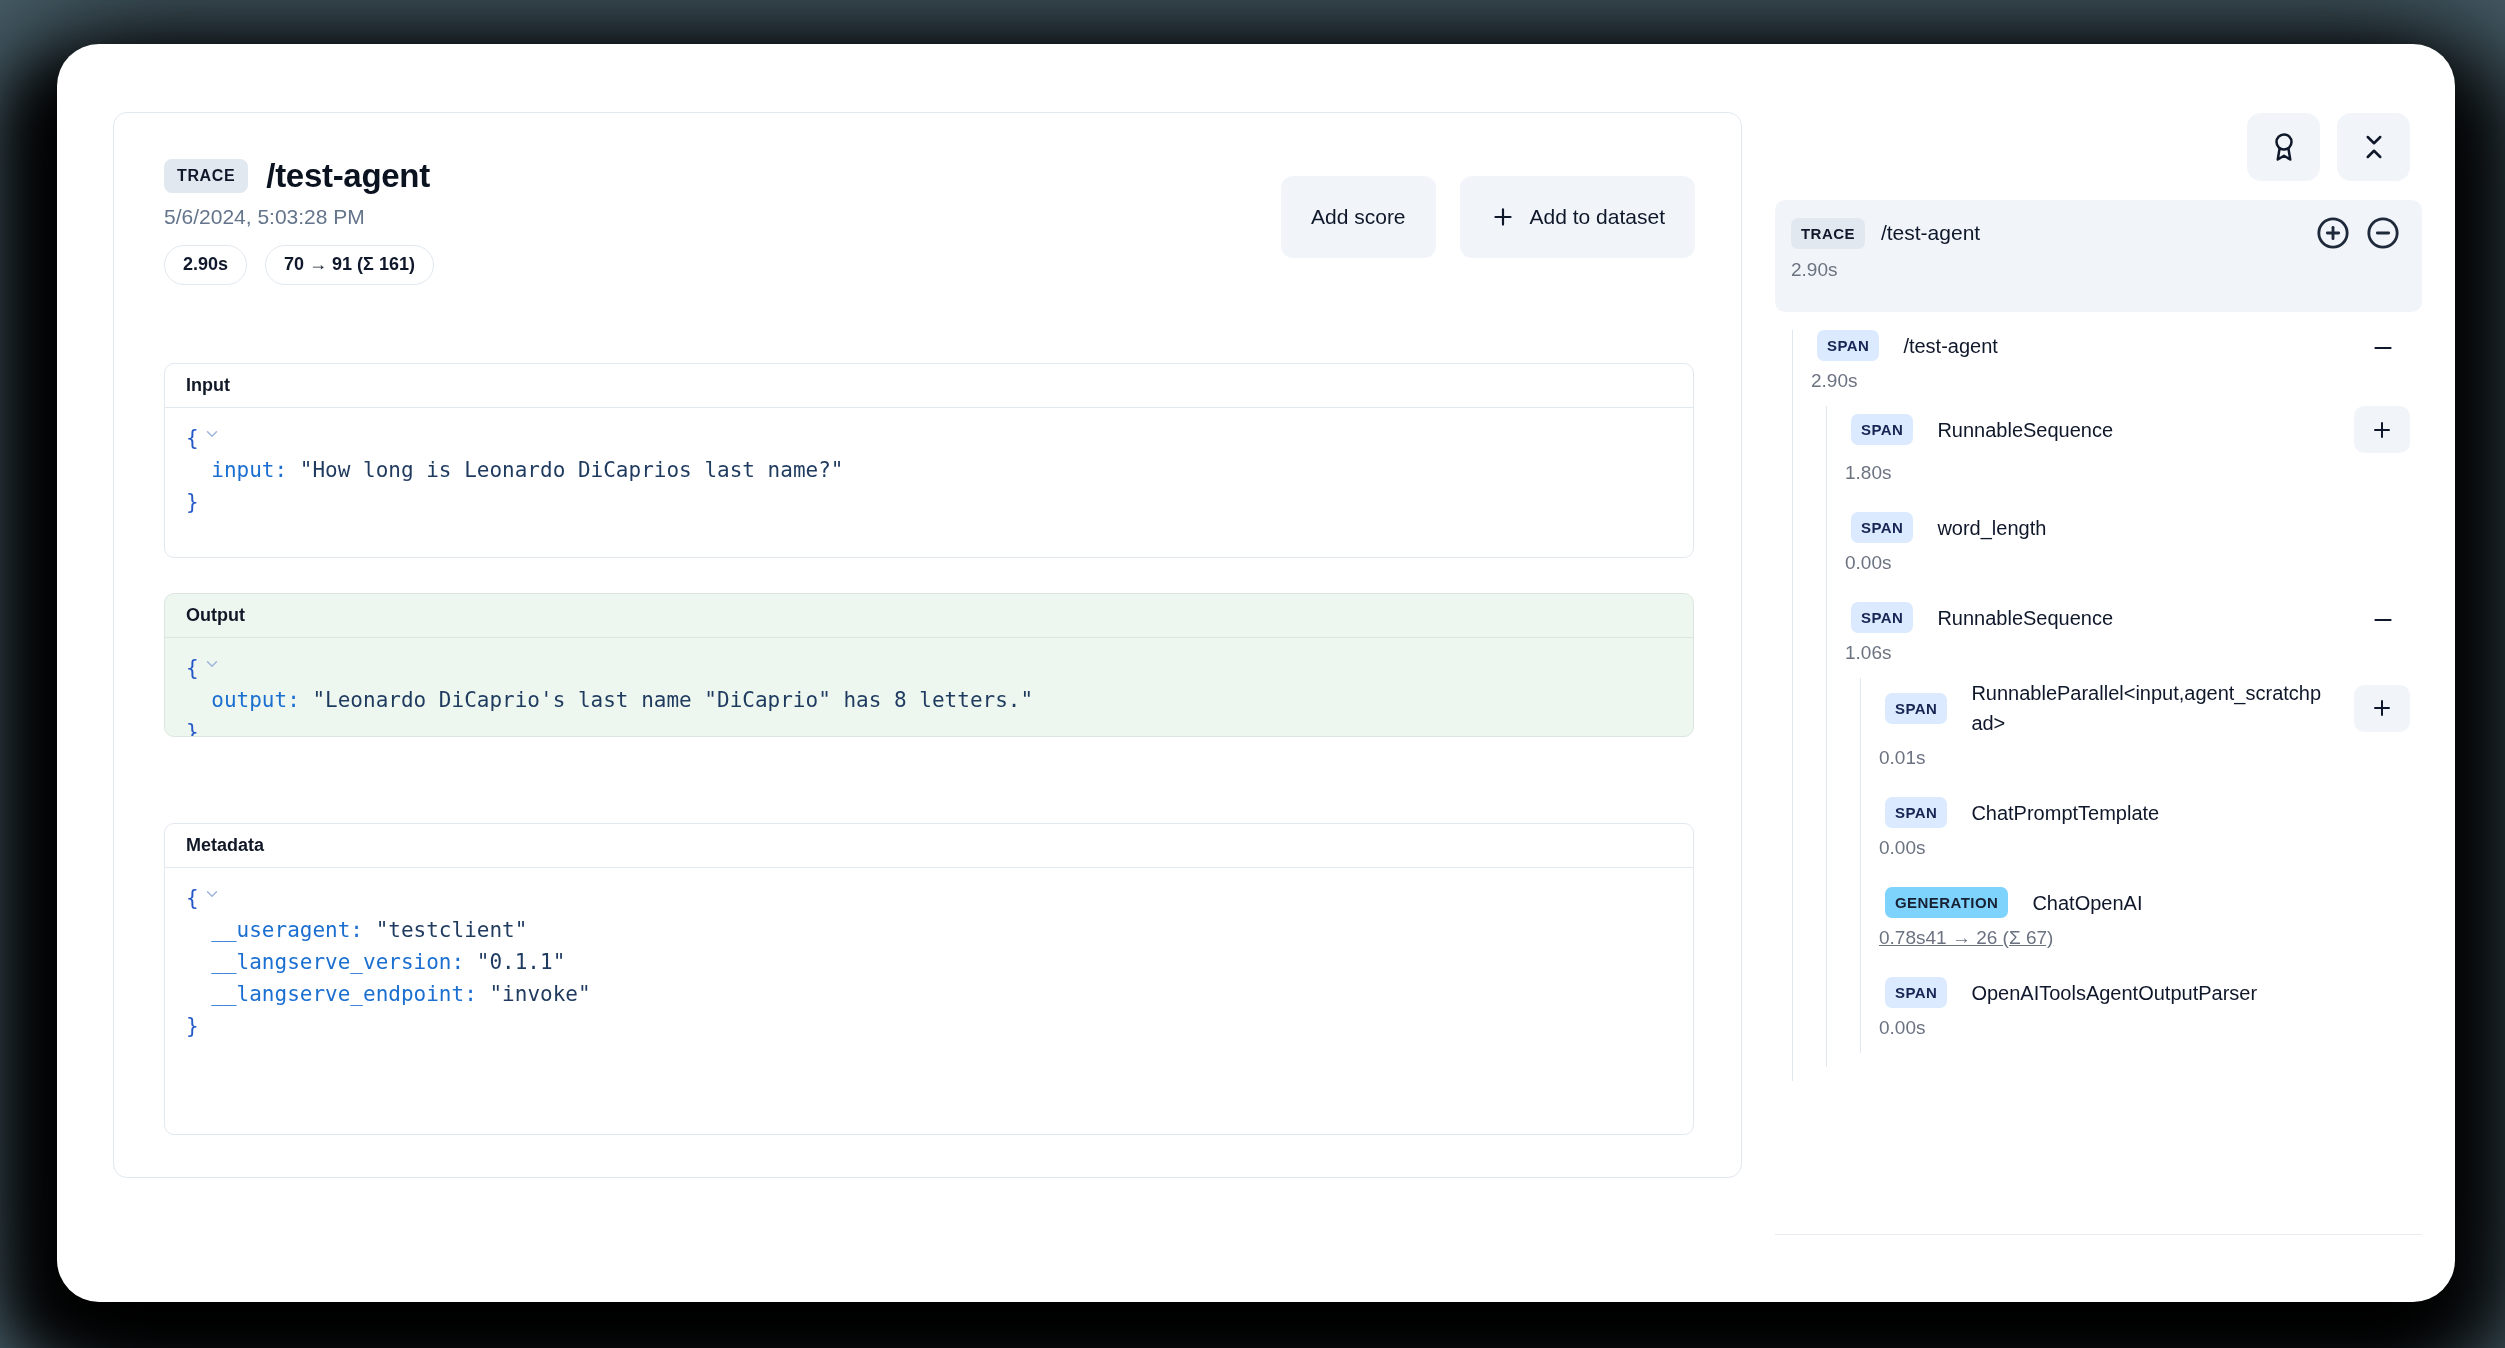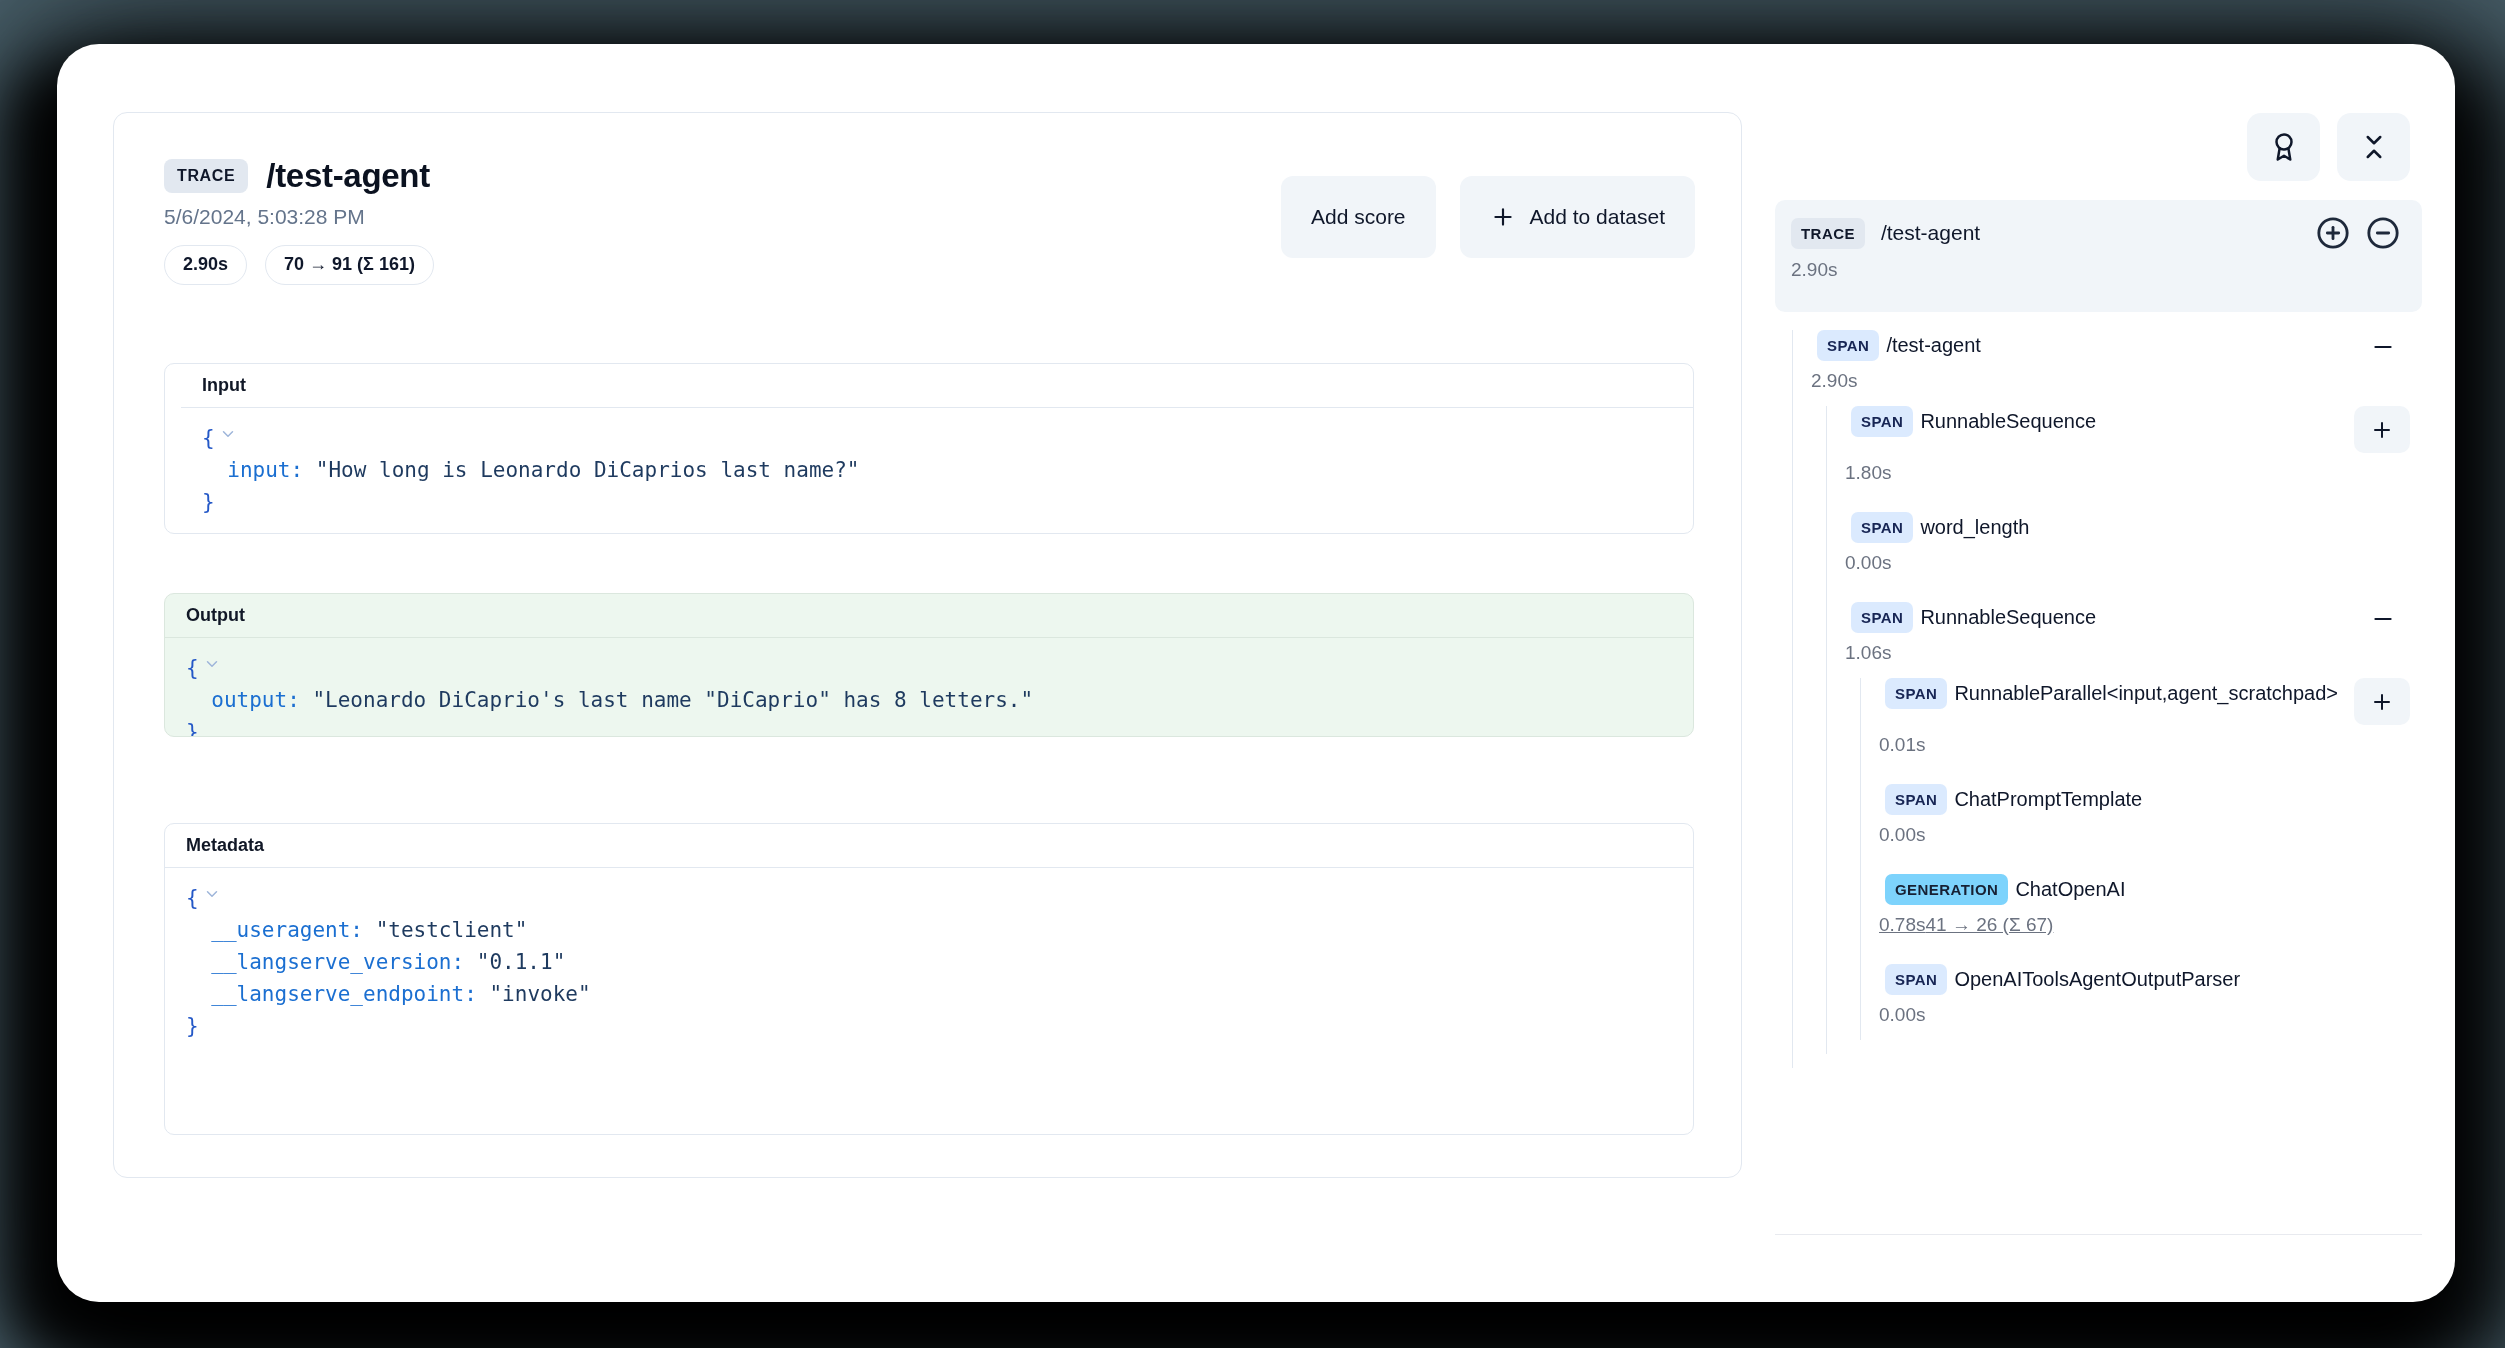--- a/index.html
+++ b/index.html
@@ -44,21 +44,21 @@
     cursor:pointer;
   }
   .icon{display:inline-flex;align-items:center;justify-content:center;}
   .icon svg{stroke:#0f172a;fill:none;stroke-width:2;stroke-linecap:round;stroke-linejoin:round;}
 
   
   .panel{
     position:absolute;left:50px;right:47px;box-sizing:border-box;
     border:1px solid #e2e8f0;border-radius:10px;background:#fff;overflow:hidden;
   }
-  .panel-input{top:250px;height:171px;padding-left:16px;}
+  .panel-input{top:250px;height:195px;}
   .panel-output{top:480px;height:144px;background:#edf7ef;border-color:#dbe7de;}
   .panel-metadata{top:710px;height:312px;}
   .panel-header{
     padding:11px 21px;font-size:18px;font-weight:700;color:#111827;
     border-bottom:1px solid #e2e8f0;
   }
   .panel-output .panel-header{border-bottom-color:#dbe7de;}
   .panel-body{
     padding:14px 21px;font-family:"DejaVu Sans Mono",monospace;
     font-size:21px;line-height:32px;white-space:pre-wrap;
@@ -100,21 +100,21 @@
   .duration{margin-top:9px;font-size:19px;color:#6b7280;}
   .dur-row{display:flex;text-decoration:underline;}
 
   .tree{
     position:absolute;left:1718px;top:272px;width:647px;height:919px;
     border-bottom:1px solid #e8eaef;box-sizing:border-box;
   }
   .tree ul{list-style:none;margin:0;padding:0;}
   .tree ul.lvl{border-left:1px solid #e2e8f0;margin-left:17px;padding-left:16px;}
   .tree li{margin-top:14px;padding-bottom:14px;cursor:pointer;}
-  .tree .node-row{display:flex;align-items:flex-start;gap:7px;padding-left:8px;}
+  .tree .node-row{display:flex;align-items:center;gap:24px;padding-left:8px;}
   .node-ctl{margin-left:auto;flex-shrink:0;}
   .ctl-minus{background:none;border:none;padding:0;margin:4px 26px 0 auto;cursor:pointer;display:flex;}
   .ctl-minus svg{stroke:#0f172a;fill:none;stroke-width:2;stroke-linecap:round;stroke-linejoin:round;}
   .ctl-plus{
     width:56px;height:47px;background:#f1f5f9;border:none;border-radius:10px;
     margin:0 12px 0 auto;display:flex;align-items:center;justify-content:center;cursor:pointer;flex-shrink:0;
   }
   .ctl-plus svg{stroke:#0f172a;fill:none;stroke-width:2;stroke-linecap:round;stroke-linejoin:round;}
   .tree .duration{margin-left:2px;}
 </style>

